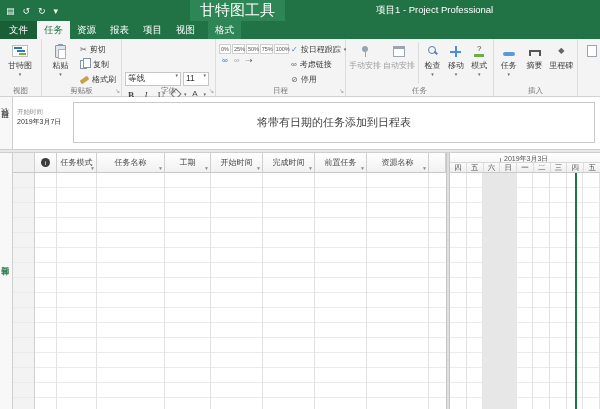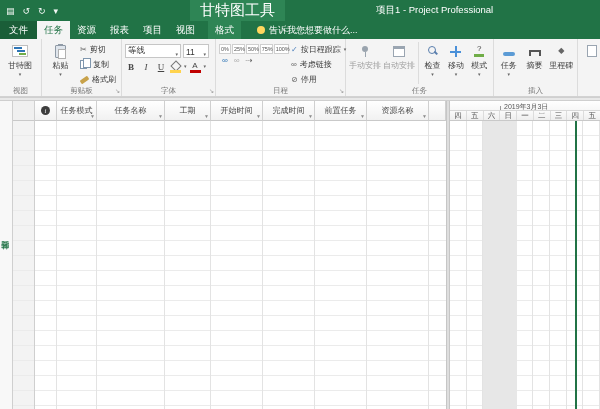--- a/index.html
+++ b/index.html
@@ -42,21 +42,21 @@
                linear-gradient(#2e75b6,#2e75b6) 4px 4px/8px 2px no-repeat,
                linear-gradient(#70ad47,#70ad47) 6px 7px/7px 2px no-repeat,#fff; }
   .ic-paste { width:11px; height:13px; border:1px solid #8f9aa6; background:#dfe5ec; position:relative; border-radius:1px; }
   .ic-paste::before { content:""; position:absolute; left:2px; top:-2px; width:5px; height:2px; background:#8f9aa6; }
   .ic-paste::after { content:""; position:absolute; left:2px; top:3px; width:6px; height:8px; background:#fff; border:1px solid #b0b0b0; }
   .smallbtn { display:flex; align-items:center; gap:3px; height:13px; font-size:8px; color:#3d3d3d; padding:0 2px; white-space:nowrap; }
   .glyph { font-size:8px; color:#666; line-height:10px; }
   .ic-copy { position:relative; width:7px; height:9px; border:1px solid #7f96ad; background:#fff; margin:0 3px 0 0; }
   .ic-copy::after { content:""; position:absolute; left:2px; top:-3px; width:6px; height:8px; border:1px solid #7f96ad; background:#fff; }
   .ic-brush { width:9px; height:4px; background:#c8a24a; transform:rotate(-35deg); border-radius:1px; }
-  .combo { height:14px; border:1px solid #c6c6c6; background:#fff; display:flex; align-items:flex-end; justify-content:space-between; padding:0 2px; font-size:8.5px; color:#333; }
+  .combo { height:14px; border:1px solid #c6c6c6; background:#fff; display:flex; align-items:flex-start; justify-content:space-between; padding:0 2px; font-size:8.5px; color:#333;margin-top:28px; }
   .fmt-btn { width:12px; height:13px; display:flex; align-items:center; justify-content:center; font-size:9px; color:#444; font-family:"Liberation Serif","DejaVu Serif",serif; }
   .fmt-b { font-weight:bold; } .fmt-i { font-style:italic; } .fmt-u { text-decoration:underline; }
   .ic-fill { width:11px; height:12px; position:relative; }
   .ic-fill::before { content:""; position:absolute; left:2px; top:1px; width:6px; height:6px; border:1px solid #777; transform:rotate(45deg); }
   .ic-fill::after { content:""; position:absolute; left:0; bottom:0; width:11px; height:3px; background:#ffd34d; }
   .ic-fontcolor { width:11px; height:12px; position:relative; font-size:8px; line-height:9px; text-align:center; color:#444; }
   .ic-fontcolor::after { content:""; position:absolute; left:0; bottom:0; width:11px; height:3px; background:#c00000; }
   .chip { height:10px; min-width:12px; padding:0 1px; border:1px solid #cfcfcf; background:#fff; font-size:5.5px; line-height:8px; text-align:center; color:#555; }
   .srow { display:flex; align-items:center; gap:3px; height:13px; font-size:8px; color:#3d3d3d; white-space:nowrap; }
   .ic-pin { width:8px; height:12px; position:relative; }
@@ -133,24 +133,20 @@
   </div>
 
   <div class="tabrow">
     <div class="tab file">文件</div>
     <div class="tab selected">任务</div>
     <div class="tab">资源</div>
     <div class="tab">报表</div>
     <div class="tab">项目</div>
     <div class="tab">视图</div>
     <div class="tab ctx">格式</div>
-    <div class="tellme">
-      <span class="bulb"></span>
-      <span>告诉我您想要做什么...</span>
-    </div>
   </div>
 
   <div class="ribbon">
 
     <div class="group" style="width:42px;">
       <div class="bigbtn">
         <span class="bicon">
             <span class="ic-gantt"></span>
           </span>
         <span class="lbl">甘特图</span>
@@ -308,20 +304,34 @@
 
     <div class="group" style="flex:1; border-right:none;">
       <div class="bigbtn" style="width:22px;">
         <span class="bicon">
             <span class="ic-doc"></span>
           </span>
       </div>
     </div>
   </div>
 
+  <div class="timeline-pane">
+    <div class="pane-strip">
+      <span>日程表</span>
+    </div>
+    <div class="tl-content">
+      <div class="tl-start">
+        <div class="tl-start-cap">开始时间</div>
+        <div class="tl-start-date">2019年3月7日</div>
+      </div>
+      <div class="tl-box">
+        <span>将带有日期的任务添加到日程表</span>
+      </div>
+    </div>
+  </div>
 
   <div class="hsplit"></div>
 
   <div class="gantt">
     <div class="pane-strip">
       <span>甘特图</span>
     </div>
 
     <div class="table-wrap">
       <div class="thead">

